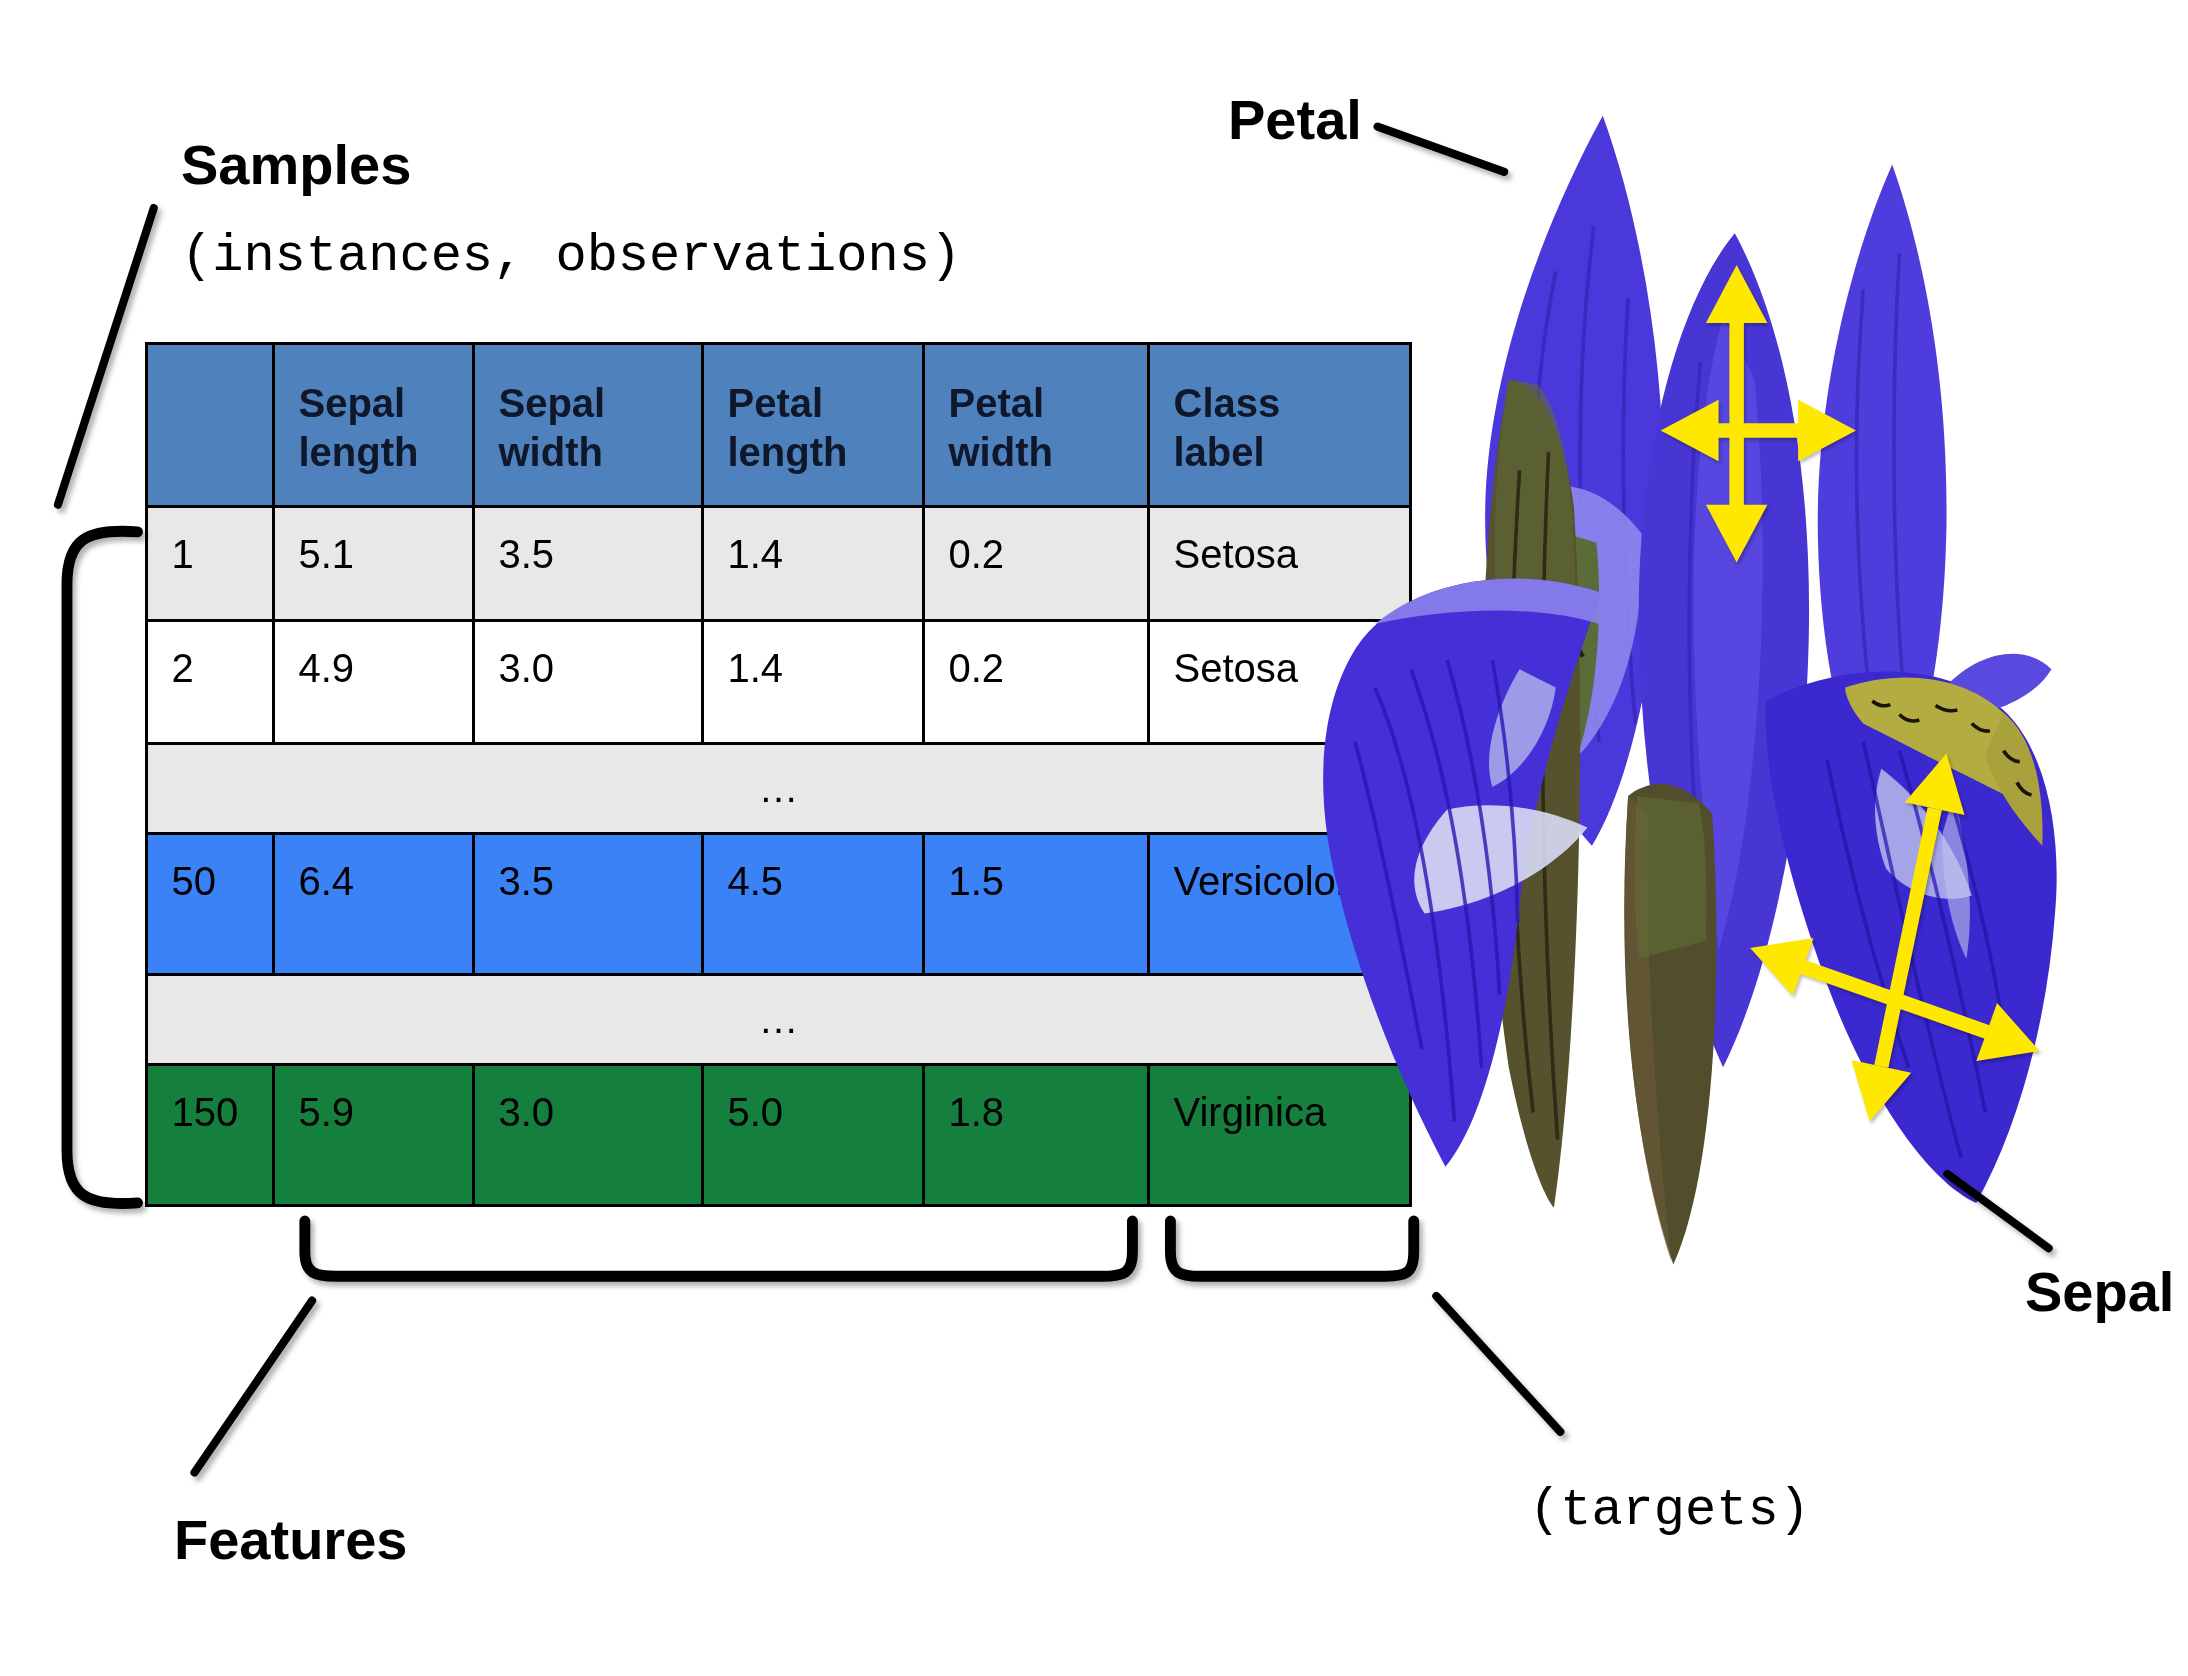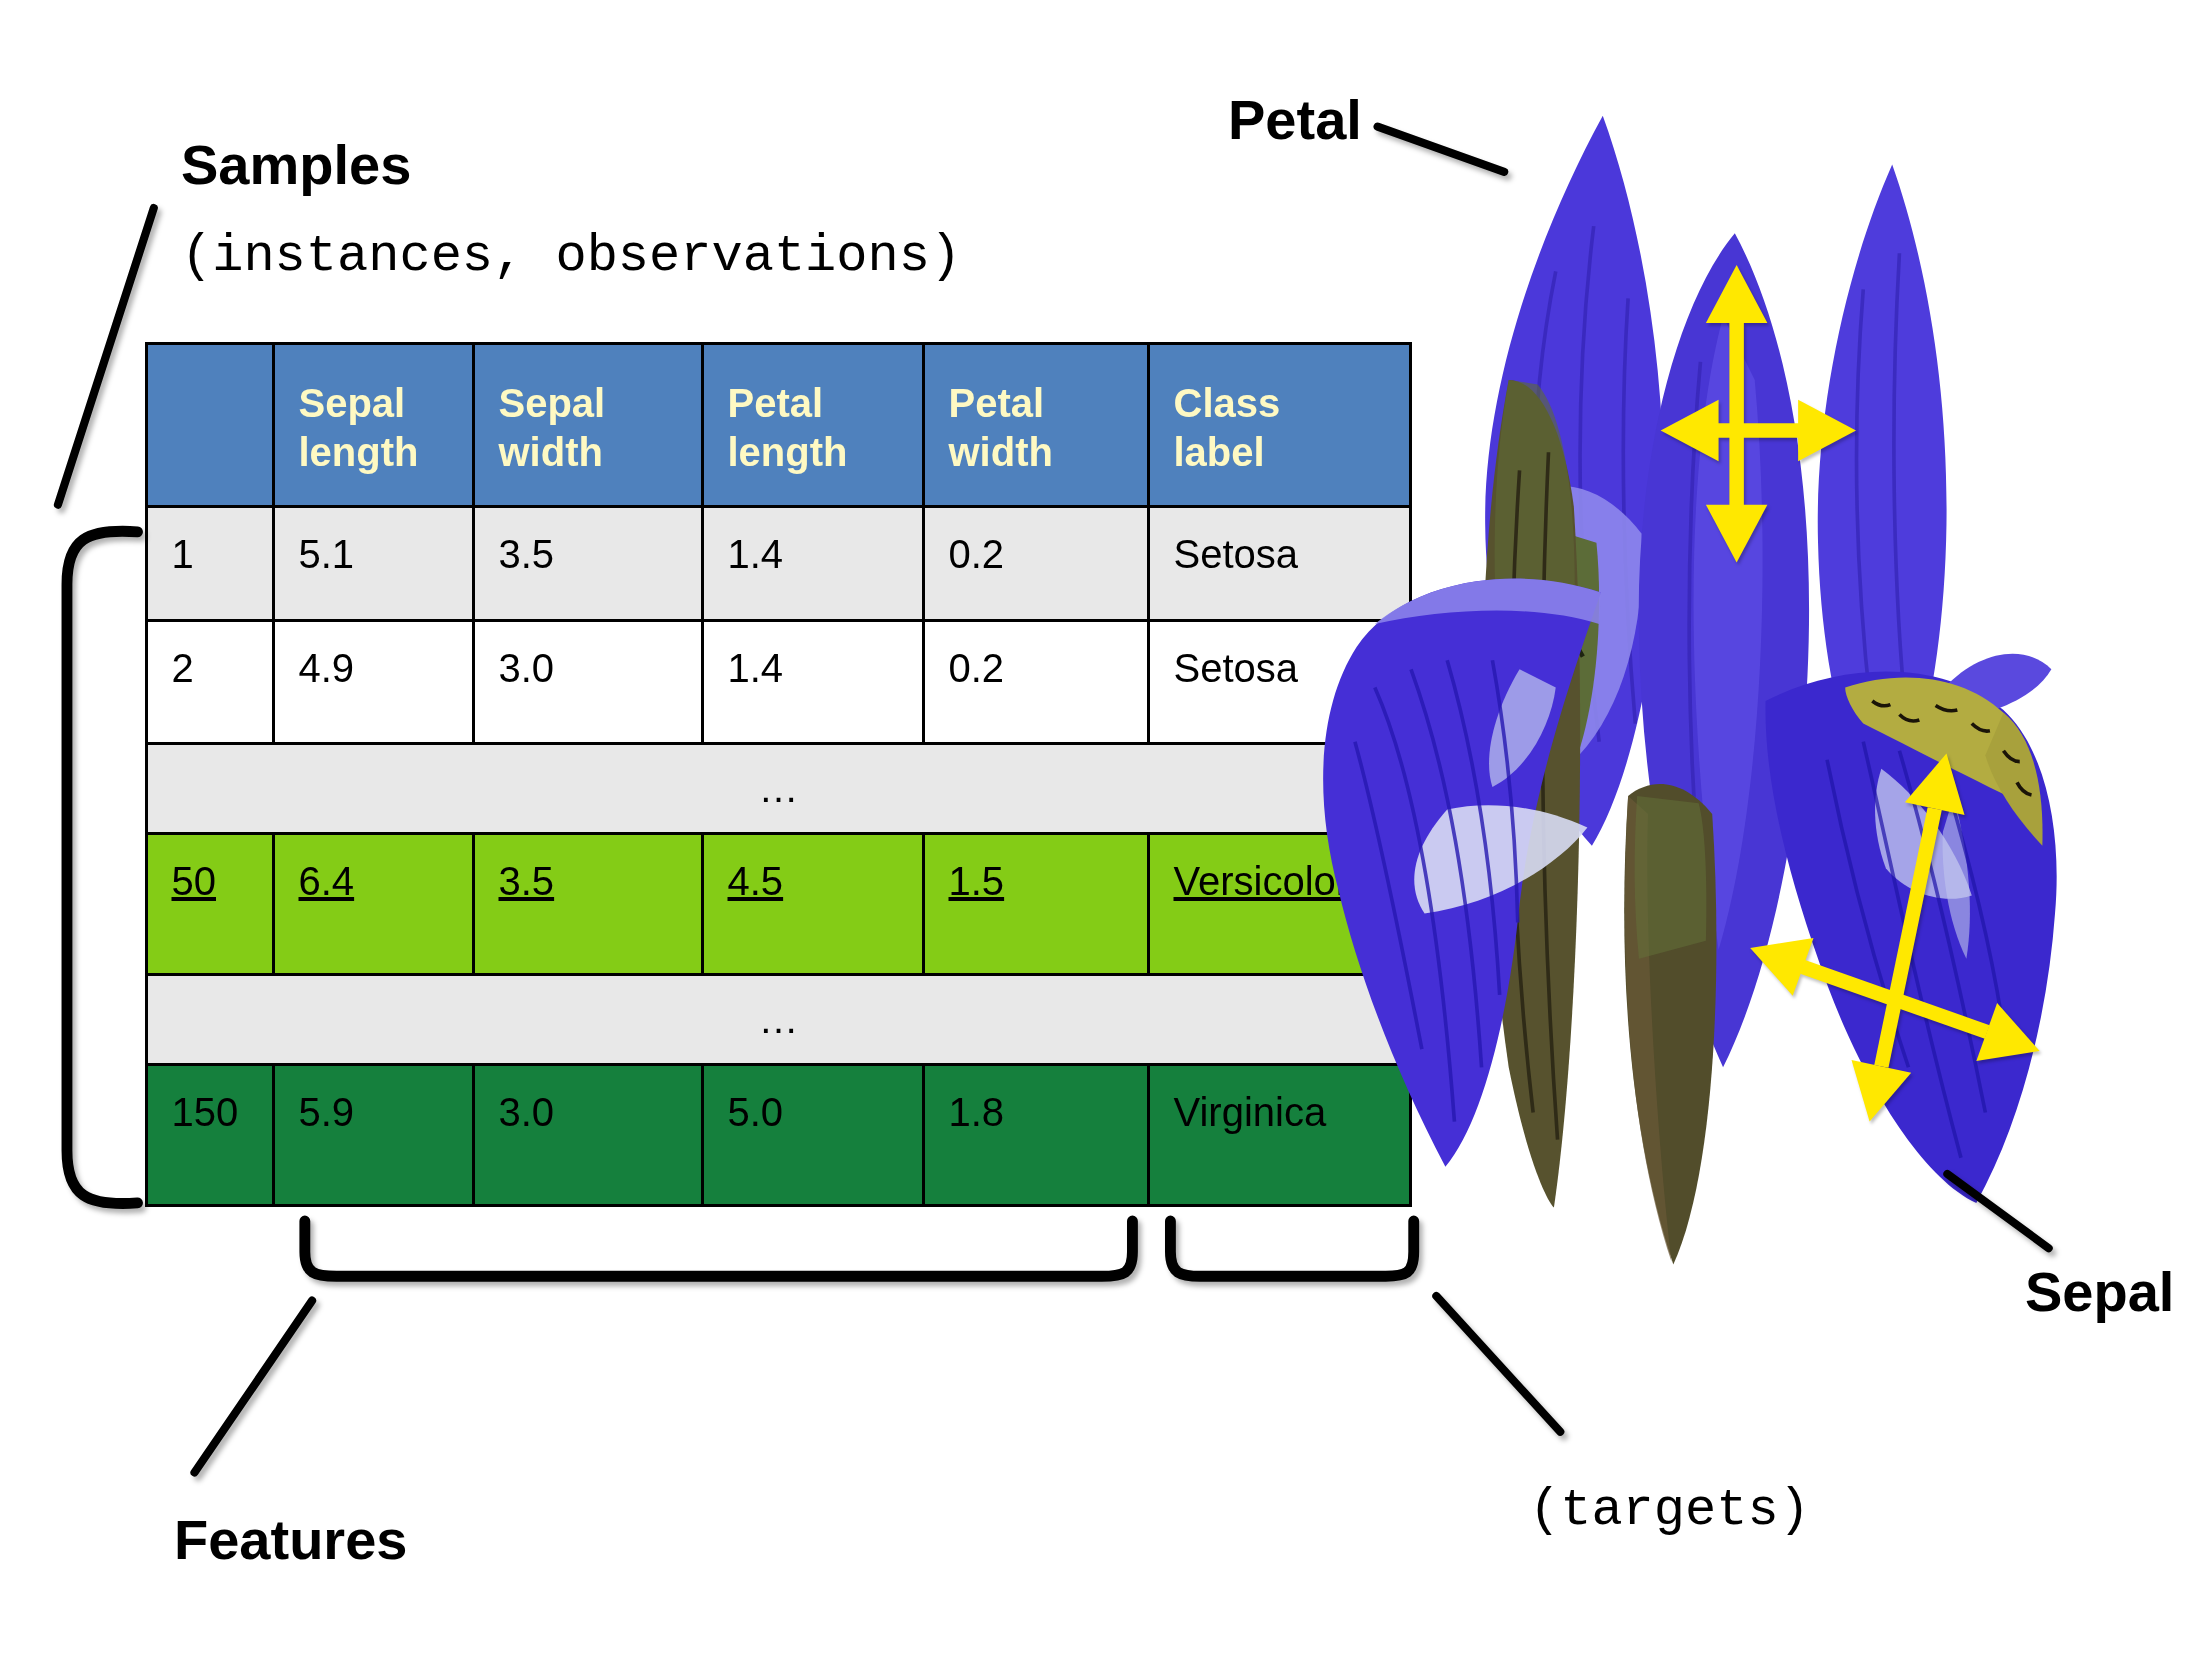--- a/index.html
+++ b/index.html
@@ -21,29 +21,29 @@
     border:3.6px solid #000;
     box-sizing:border-box;
     font-size:40px;
     vertical-align:top;
     text-align:left;
     padding:23.5px 0 0 23.5px;
     background:#fff;
   }
   table.iris th{
     background:#4F81BD;
-    color:#fef9c3;
+    color:#0f172a;
     font-weight:bold;
     line-height:1.22;
     padding:34px 47px 0 23.5px;
     height:163px;
   }
   tr.r-data1 td{height:114px;background:#E8E8E8;}
   tr.r-data2 td{height:123px;background:#FFFFFF;}
-  tr.r-data50 td{height:141px;background:#84cc16;text-decoration:underline;}
+  tr.r-data50 td{height:141px;background:#3b82f6;}
   tr.r-data150 td{height:141px;background:#15803d;}
   tr.r-dots td{
     height:90px;background:#E8E8E8;
     text-align:center;vertical-align:middle;
     padding:0;font-size:40px;
   }
   
   svg.overlay{position:absolute;left:0;top:0;z-index:2;pointer-events:none;}
   .shadowed{filter:drop-shadow(4px 5px 3px rgba(0,0,0,0.30));}
   .shadowlite{filter:drop-shadow(2px 3px 2px rgba(0,0,0,0.25));}

